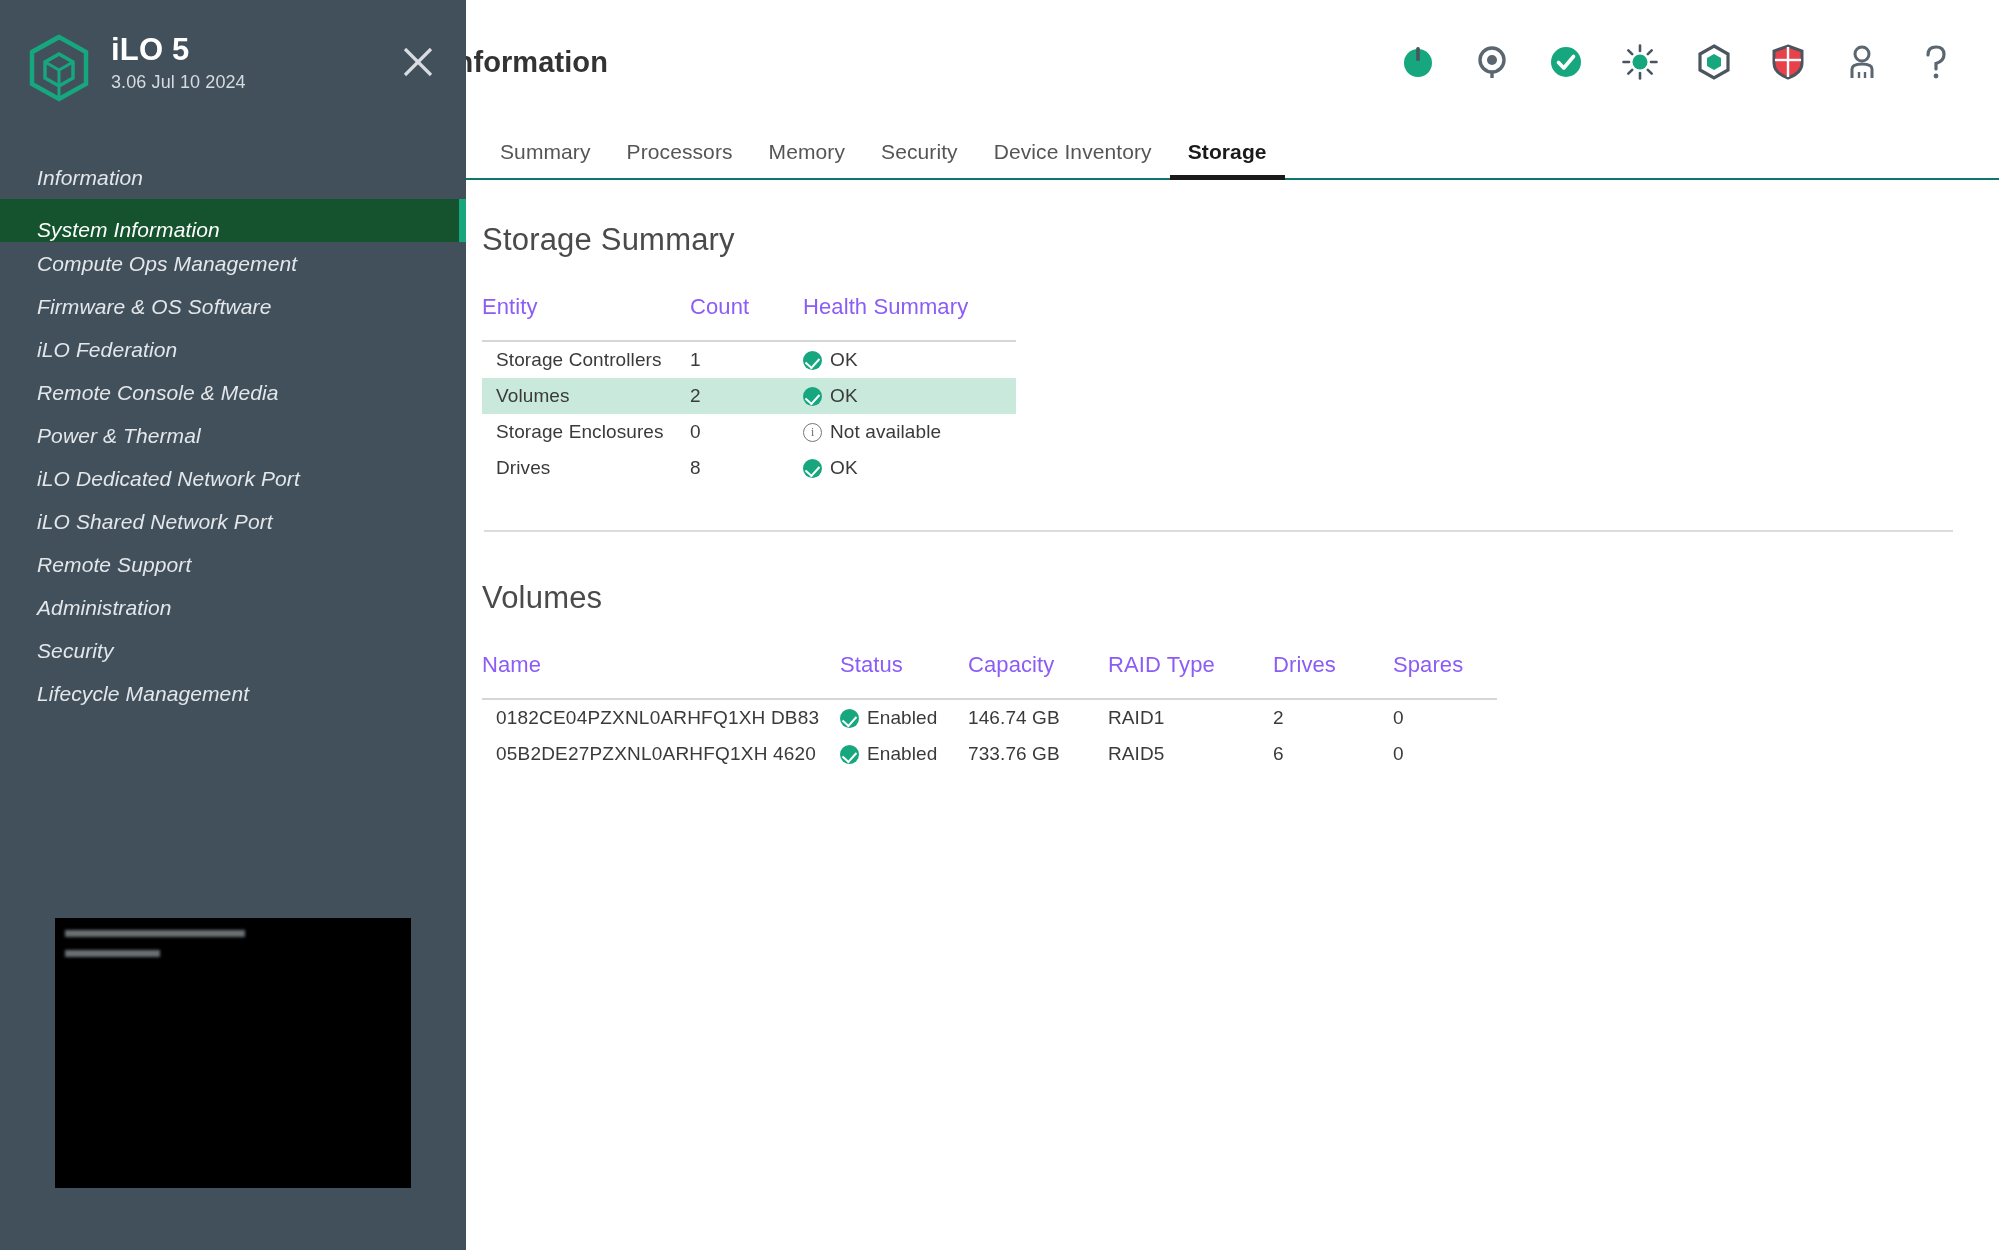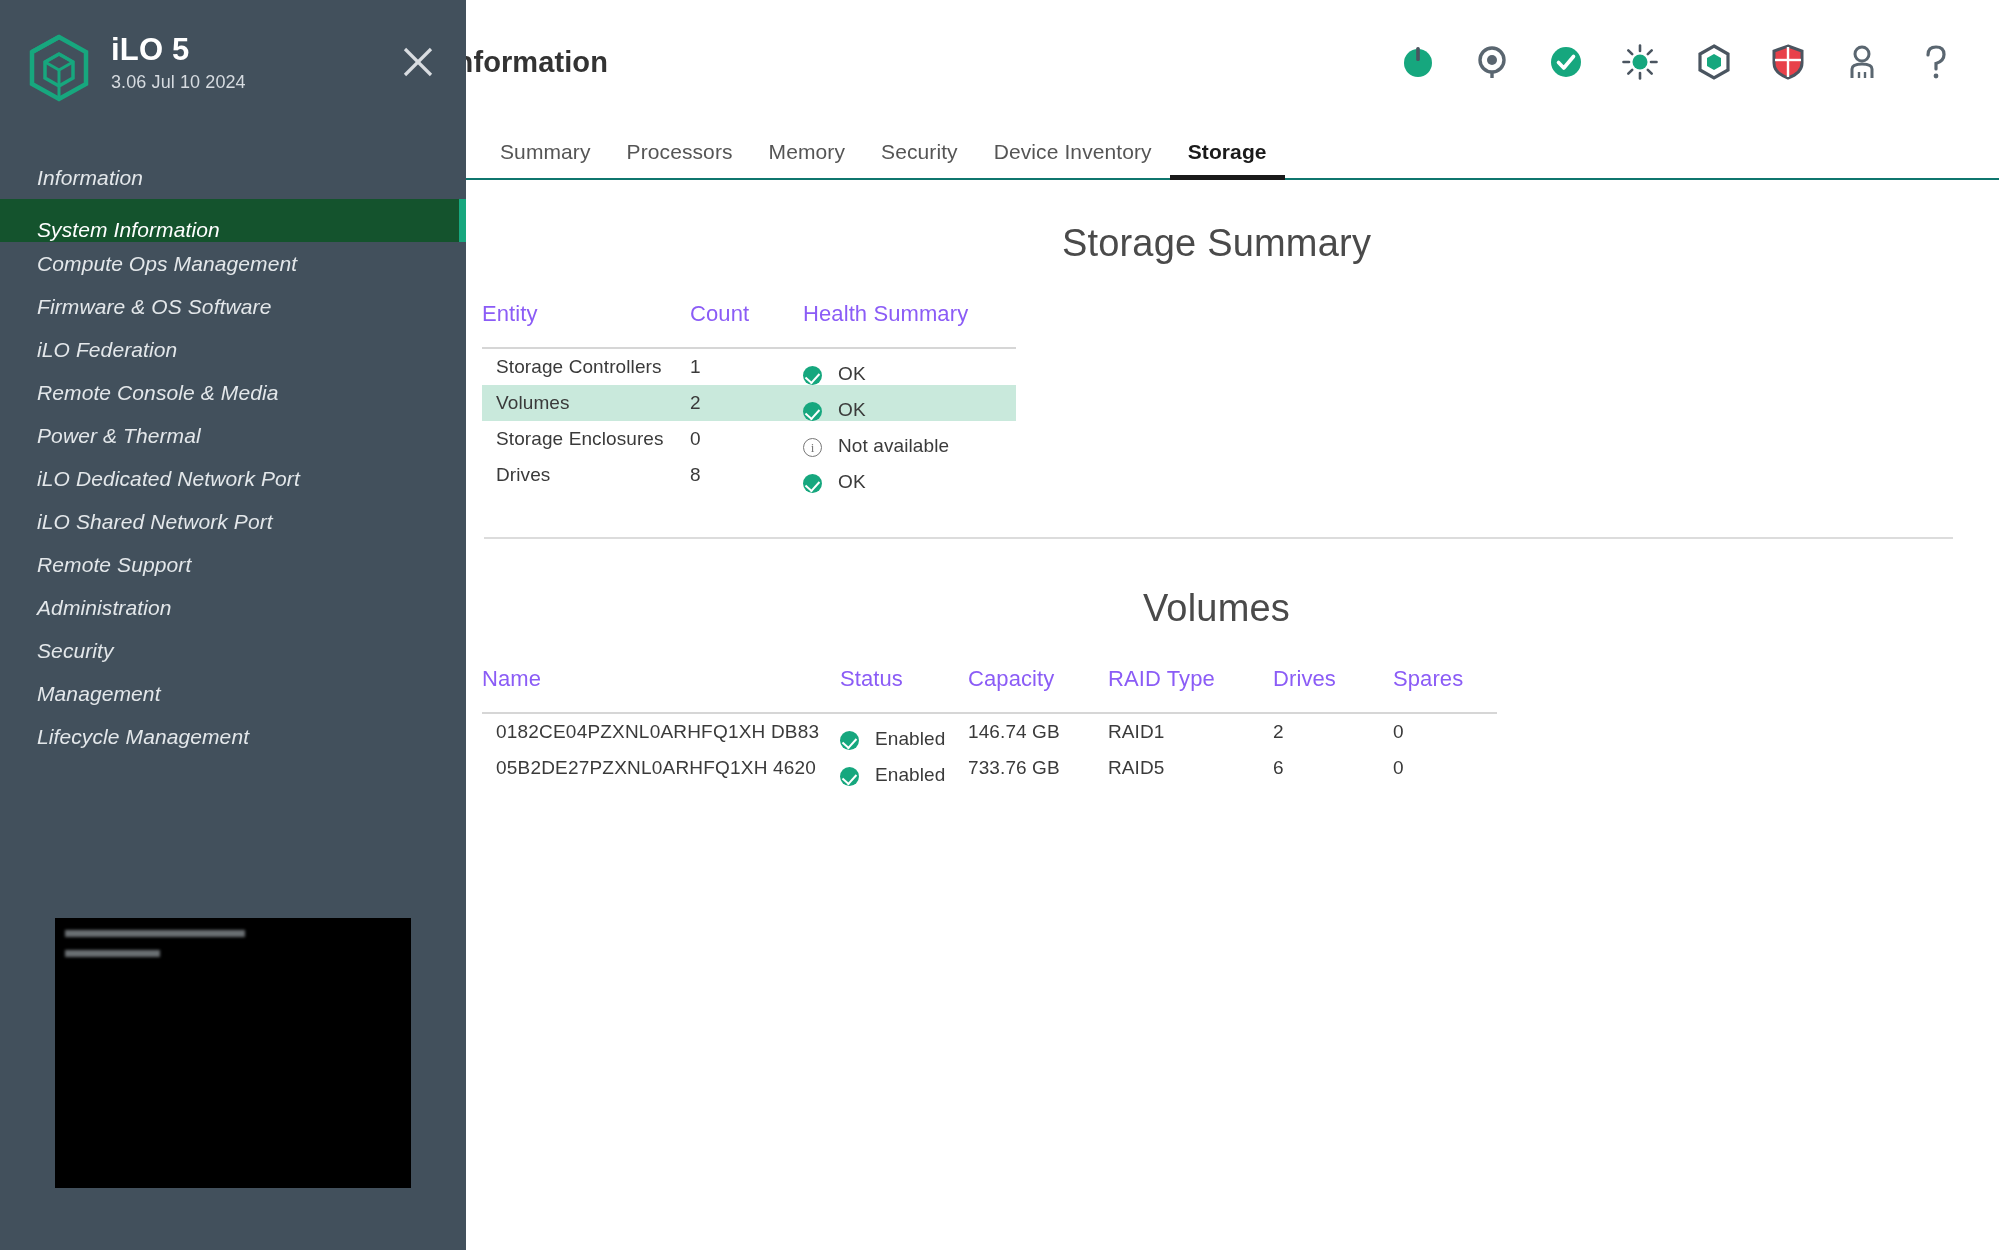--- a/index.html
+++ b/index.html
@@ -209,26 +209,25 @@
   }
 
   
   .content {
     flex: 1;
     padding: 42px 48px 0 16px;
     overflow: hidden;
   }
 
   .section-heading {
-    font-size: 38px;
+    font-size: 31px;
     font-weight: 300;
     color: #4a4a4a;
     letter-spacing: 0.2px;
     margin-bottom: 36px;
-    text-align: center;
   }
 
   table {
     border-collapse: collapse;
   }
 
   .tbl-summary { width: 534px; }
 
   .tbl-volumes { width: 1015px; }
 
@@ -251,22 +250,22 @@
     vertical-align: middle;
     letter-spacing: 0.1px;
   }
 
   tbody tr.highlight { background: #C9E9DC; }
 
   .cell-pad-l { padding-left: 14px !important; }
 
   .status-cell {
     display: flex;
-    align-items: flex-end;
-    gap: 16px;
+    align-items: center;
+    gap: 8px;
     height: 36px;
   }
 
   .ok-icon {
     width: 19px;
     height: 19px;
     border-radius: 50%;
     background: #16A77E;
     position: relative;
     flex: 0 0 19px;
@@ -371,23 +370,20 @@
       <div class="nav-item">
           <span>Remote Support</span>
         </div>
       <div class="nav-item">
           <span>Administration</span>
         </div>
       <div class="nav-item">
           <span>Security</span>
         </div>
       <div class="nav-item">
-          <span>Management</span>
-        </div>
-      <div class="nav-item">
           <span>Lifecycle Management</span>
         </div>
     </div>
 
     <div class="console-thumb">
       <div class="console-line l1"></div>
       <div class="console-line l2"></div>
     </div>
 
   </div>

